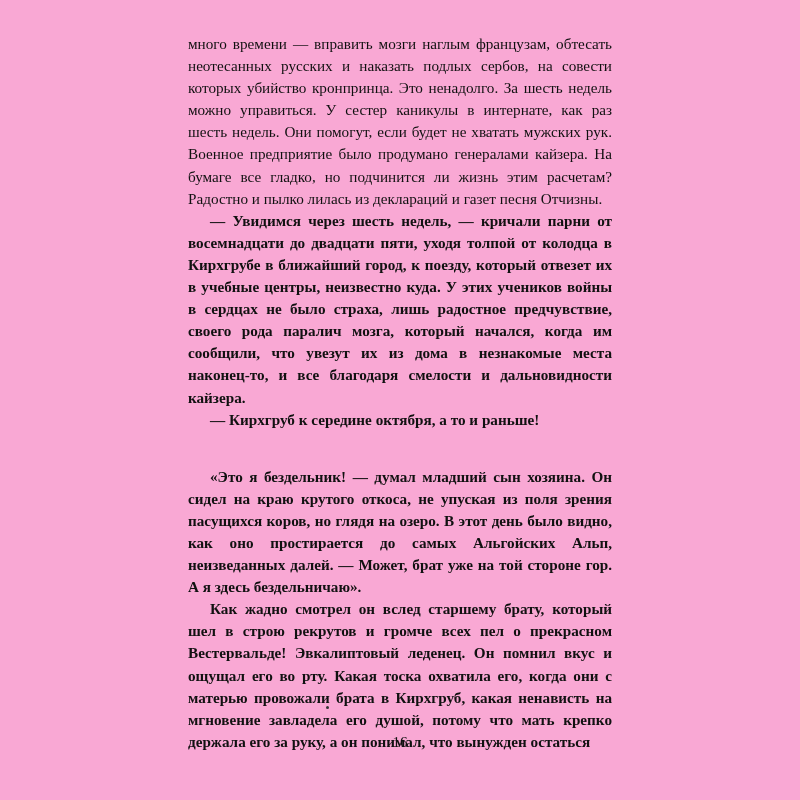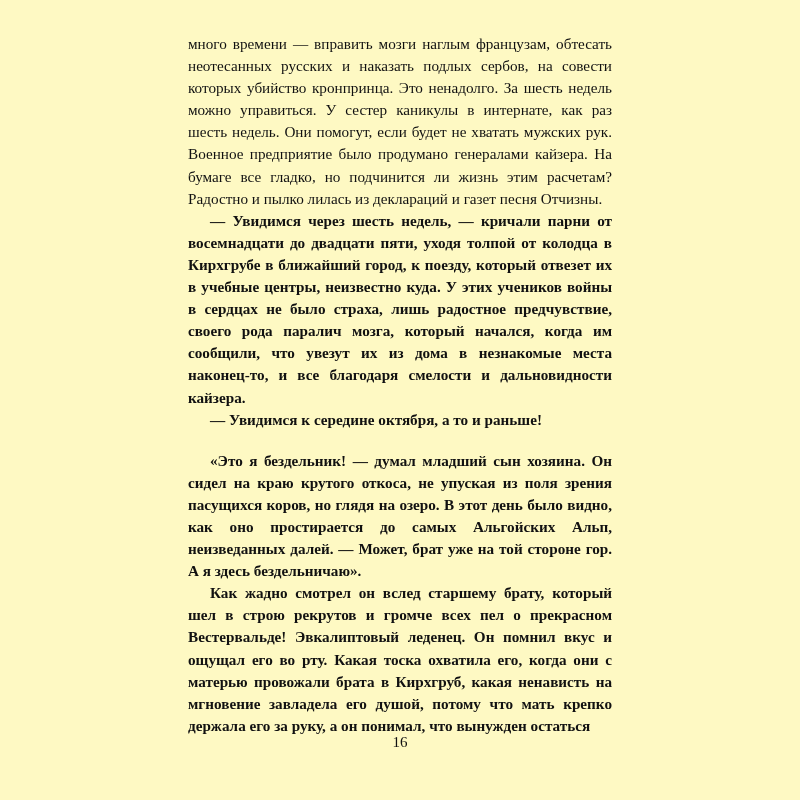--- a/index.html
+++ b/index.html
@@ -11,21 +11,21 @@
     width: 800px;
     height: 800px;
     font-family: "Liberation Serif", "DejaVu Serif", serif;
     color: #000000;
     overflow: hidden;
   }
   #page {
     position: relative;
     width: 800px;
     height: 800px;
-    background: #fef9c3;
+    background: #f9a8d4;
   }
   #page-body {
     position: absolute;
     left: 188px;
     top: 33px;
     width: 424px;
   }
   .para {
     margin: 0;
     font-size: 15.2px;
@@ -33,21 +33,21 @@
     text-align: justify;
     text-justify: inter-word;
     hyphens: manual;
     color: #111111;
   }
   .para.indent {
     text-indent: 22px;
     font-weight: bold;
   }
   .para.gap {
-    margin-top: 19px;
+    margin-top: 35px;
   }
   .dot-mark {
     position: absolute;
     left: 326px;
     top: 706px;
     width: 3px;
     height: 3px;
     background: #333333;
     border-radius: 50%;
   }
@@ -62,21 +62,21 @@
   }
 </style>
 </head>
 <body>
 
 <div id="page">
 
   <div id="page-body">
     <p class="para">много времени — вправить мозги наглым французам, обтесать неотесанных русских и наказать подлых сербов, на совести которых убийство кронпринца. Это ненадолго. За шесть недель можно управиться. У сестер каникулы в интернате, как раз шесть недель. Они помогут, если будет не хватать мужских рук. Военное предприятие было продумано генералами кайзера. На бумаге все гладко, но подчинится ли жизнь этим расчетам? Радостно и пылко лилась из деклараций и газет песня Отчизны.</p>
     <p class="para indent">— Увидимся через шесть недель, — кричали парни от восемнадцати до двадцати пяти, уходя толпой от колодца в Кирхгрубе в ближайший город, к поезду, который отвезет их в учебные центры, неизвестно куда. У этих учеников войны в сердцах не было страха, лишь радостное предчувствие, своего рода паралич мозга, который начался, когда им сообщили, что увезут их из дома в незнакомые места наконец-то, и все благодаря смелости и дальновидности кайзера.</p>
-    <p class="para indent">— Увидимся к середине октября, а то и раньше!</p>
+    <p class="para indent">— Кирхгруб к середине октября, а то и раньше!</p>
     <p class="para indent gap">«Это я бездельник! — думал младший сын хозяина. Он сидел на краю крутого откоса, не упуская из поля зрения пасущихся коров, но глядя на озеро. В этот день было видно, как оно простирается до самых Альгойских Альп, неизведанных далей. — Может, брат уже на той стороне гор. А я здесь бездельничаю».</p>
     <p class="para indent">Как жадно смотрел он вслед старшему брату, который шел в строю рекрутов и громче всех пел о прекрасном Вестервальде! Эвкалиптовый леденец. Он помнил вкус и ощущал его во рту. Какая тоска охватила его, когда они с матерью провожали брата в Кирхгруб, какая ненависть на мгновение завладела его душой, потому что мать крепко держала его за руку, а он понимал, что вынужден остаться</p>
   </div>
 
   <div class="dot-mark"></div>
 
   <div id="page-number">16</div>
 
 </div>
 

